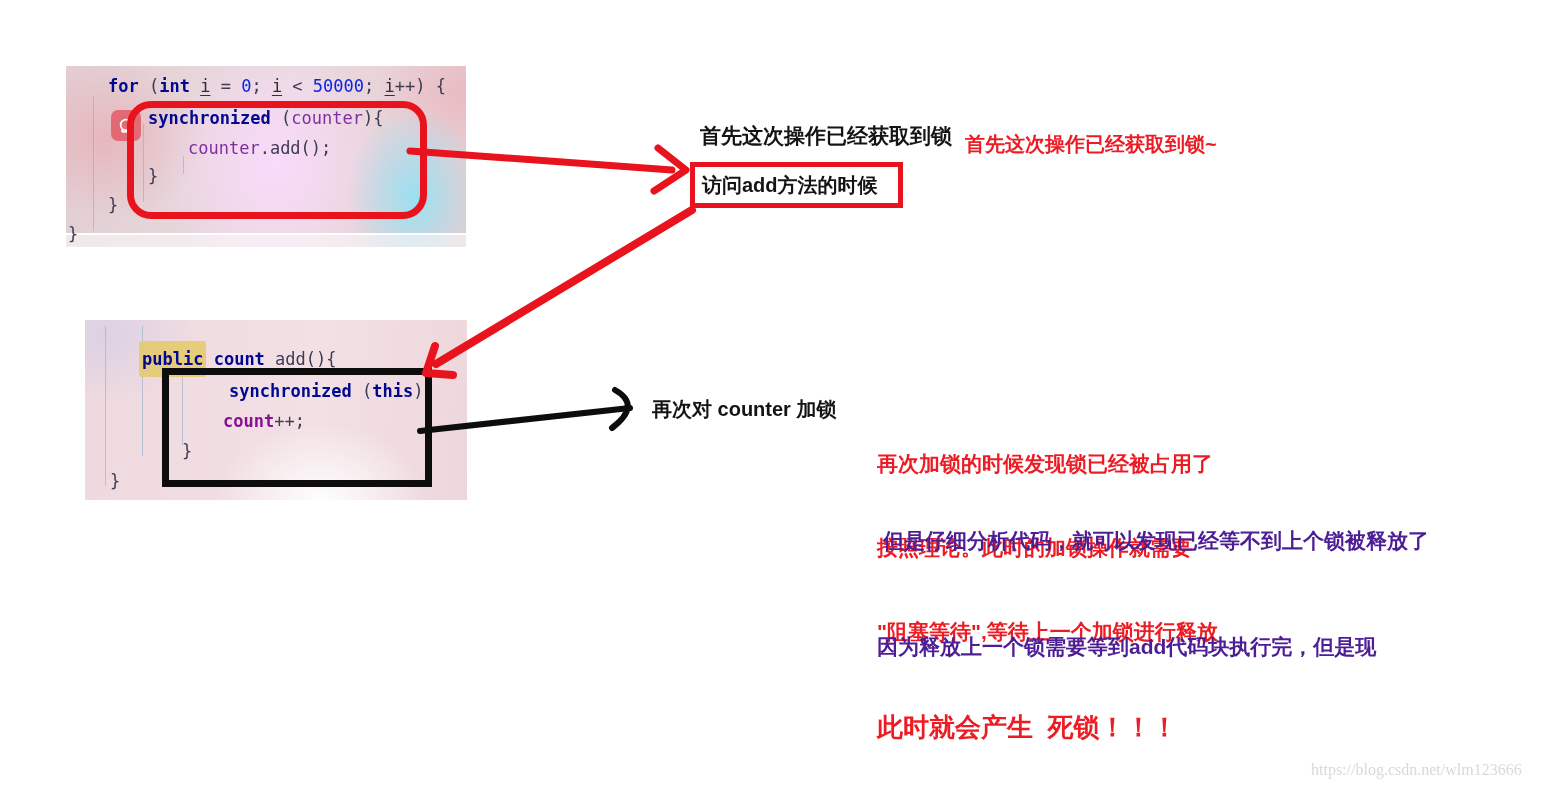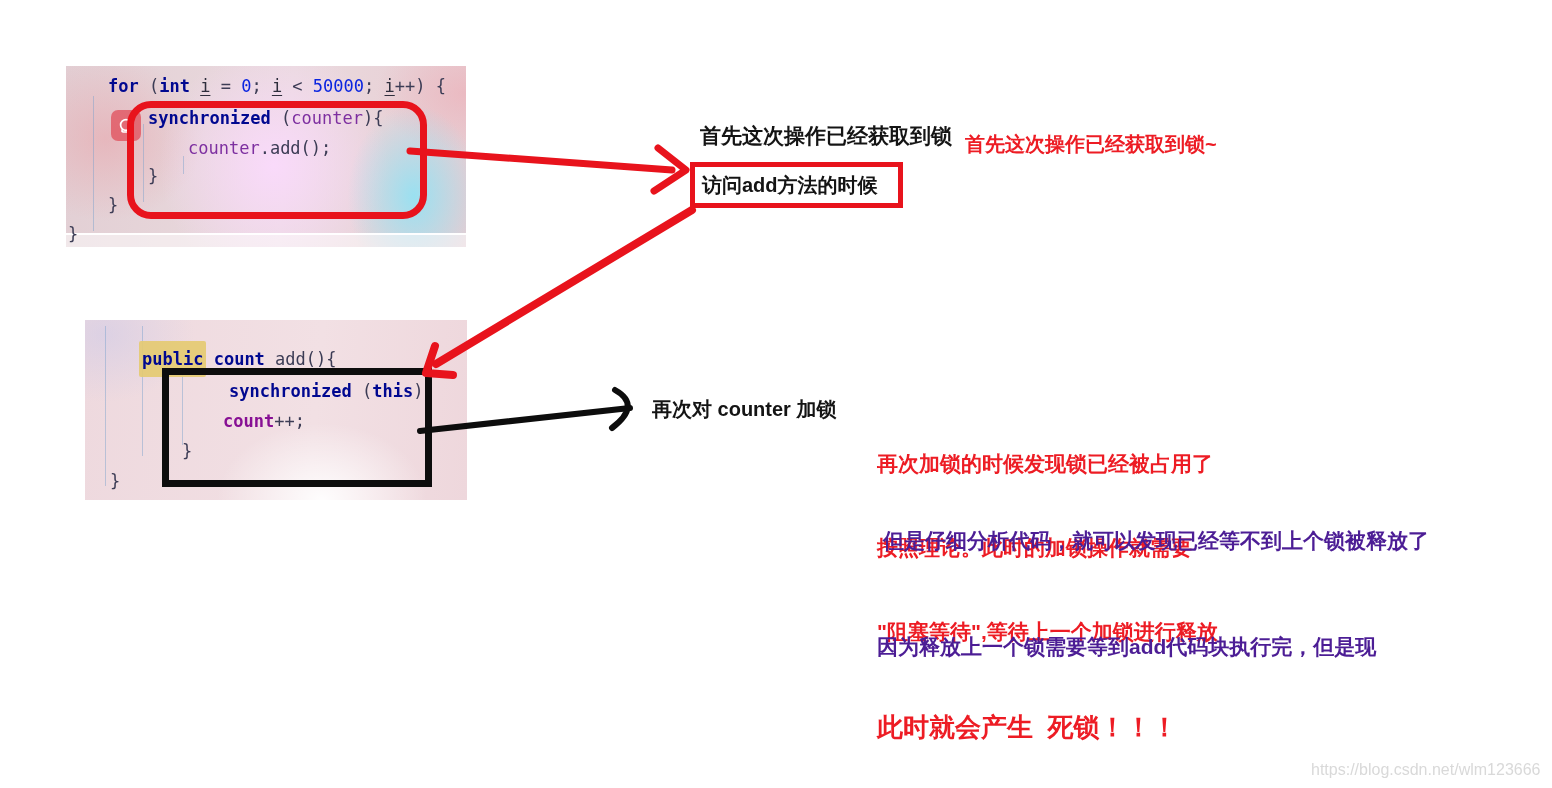--- a/index.html
+++ b/index.html
@@ -56,21 +56,21 @@
   .arrows{position:absolute;inset:0;pointer-events:none;}
 
   
   .ann{position:absolute;white-space:pre;font-weight:700;}
   .black-note{color:#141414;font-size:21px;}
   .red-note{color:#ed1c24;font-size:21px;}
   .green-note{color:#4c1d95;font-size:21px;}
   .para div{line-height:36px;}
   .conclusion{color:#ed1c24;font-size:26px;}
   .watermark{position:absolute;left:1311px;top:761px;font-size:16px;font-weight:400;
-      color:#d9d9d9;white-space:pre;}
+      color:#d9d9d9;white-space:pre;font-family:Liberation Serif, serif;}
 </style>
 </head>
 <body>
 
 <div class="canvas">
 
   <section class="card card1">
     <div class="guide" style="left:27px;top:30px;height:135px;"></div>
     <div class="guide" style="left:77px;top:58px;height:78px;"></div>
     <div class="guide" style="left:117px;top:90px;height:18px;"></div>

